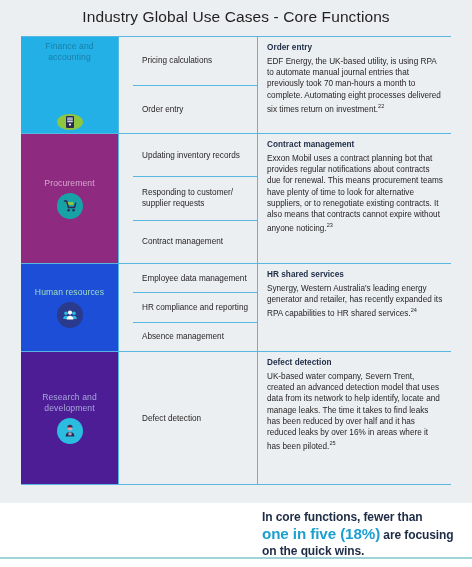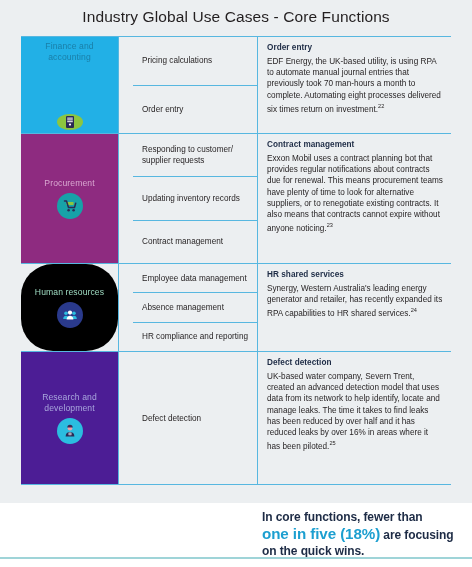--- a/index.html
+++ b/index.html
@@ -164,48 +164,48 @@
         <div class="cat-icon" style="background:#17a2a8;">
           <svg width="16" height="16" viewBox="0 0 16 16">
             <rect x="4.5" y="4" width="7" height="3" fill="#8dc63f"></rect>
             <path d="M2.5 3 h2 l2 6.5 h6 l1.2 -4.2" fill="none" stroke="#2a2a55" stroke-width="1.5" stroke-linecap="round" stroke-linejoin="round"></path>
             <circle cx="6.6" cy="12.3" r="1.3" fill="#2a2a55"></circle>
             <circle cx="11.6" cy="12.3" r="1.3" fill="#2a2a55"></circle>
           </svg>
         </div>
       </div>
       <div class="mid-col">
+        <div class="mid-cell">Updating inventory records</div>
         <div class="mid-cell">Responding to customer/ supplier requests</div>
-        <div class="mid-cell">Updating inventory records</div>
         <div class="mid-cell">Contract management</div>
       </div>
       <div class="desc-col">
         <div class="desc-head">Contract management</div>
         <div class="desc-body"><span>Exxon Mobil uses a contract planning bot that provides regular notifications about contracts due for renewal. This means procurement teams have plenty of time to look for alternative suppliers, or to renegotiate existing contracts. It also means that contracts cannot expire without anyone noticing.</span><sup>23</sup></div>
       </div>
     </div>
 
     <div class="cat-row sep" style="height:88px;">
-      <div class="cat-block" style="background:#000000;border-radius:32px;">
+      <div class="cat-block" style="background:#1d4ed8;">
         <div class="cat-label" style="color:#9fdcc2;">Human resources</div>
         <div class="cat-icon" style="background:#2a3a8c;">
           <svg width="16" height="16" viewBox="0 0 16 16">
             <circle cx="4" cy="6.2" r="1.8" fill="#2bbde0"></circle>
             <path d="M1.2 12 c0 -2 1.3 -3.2 2.8 -3.2 s2.8 1.2 2.8 3.2 z" fill="#2bbde0"></path>
             <circle cx="12" cy="6.2" r="1.8" fill="#2bbde0"></circle>
             <path d="M9.2 12 c0 -2 1.3 -3.2 2.8 -3.2 s2.8 1.2 2.8 3.2 z" fill="#2bbde0"></path>
             <circle cx="8" cy="5.6" r="2.1" fill="#ffffff"></circle>
             <path d="M4.6 12.6 c0 -2.4 1.5 -3.8 3.4 -3.8 s3.4 1.4 3.4 3.8 z" fill="#ffffff"></path>
           </svg>
         </div>
       </div>
       <div class="mid-col">
         <div class="mid-cell">Employee data management</div>
+        <div class="mid-cell">HR compliance and reporting</div>
         <div class="mid-cell">Absence management</div>
-        <div class="mid-cell">HR compliance and reporting</div>
       </div>
       <div class="desc-col">
         <div class="desc-head">HR shared services</div>
         <div class="desc-body"><span>Synergy, Western Australia's leading energy generator and retailer, has recently expanded its RPA capabilities to HR shared services.</span><sup>24</sup></div>
       </div>
     </div>
 
     <div class="cat-row sep" style="height:133px;">
       <div class="cat-block" style="background:#4c1d95;">
         <div class="cat-label" style="color:#a9a7dd;">Research and development</div>

